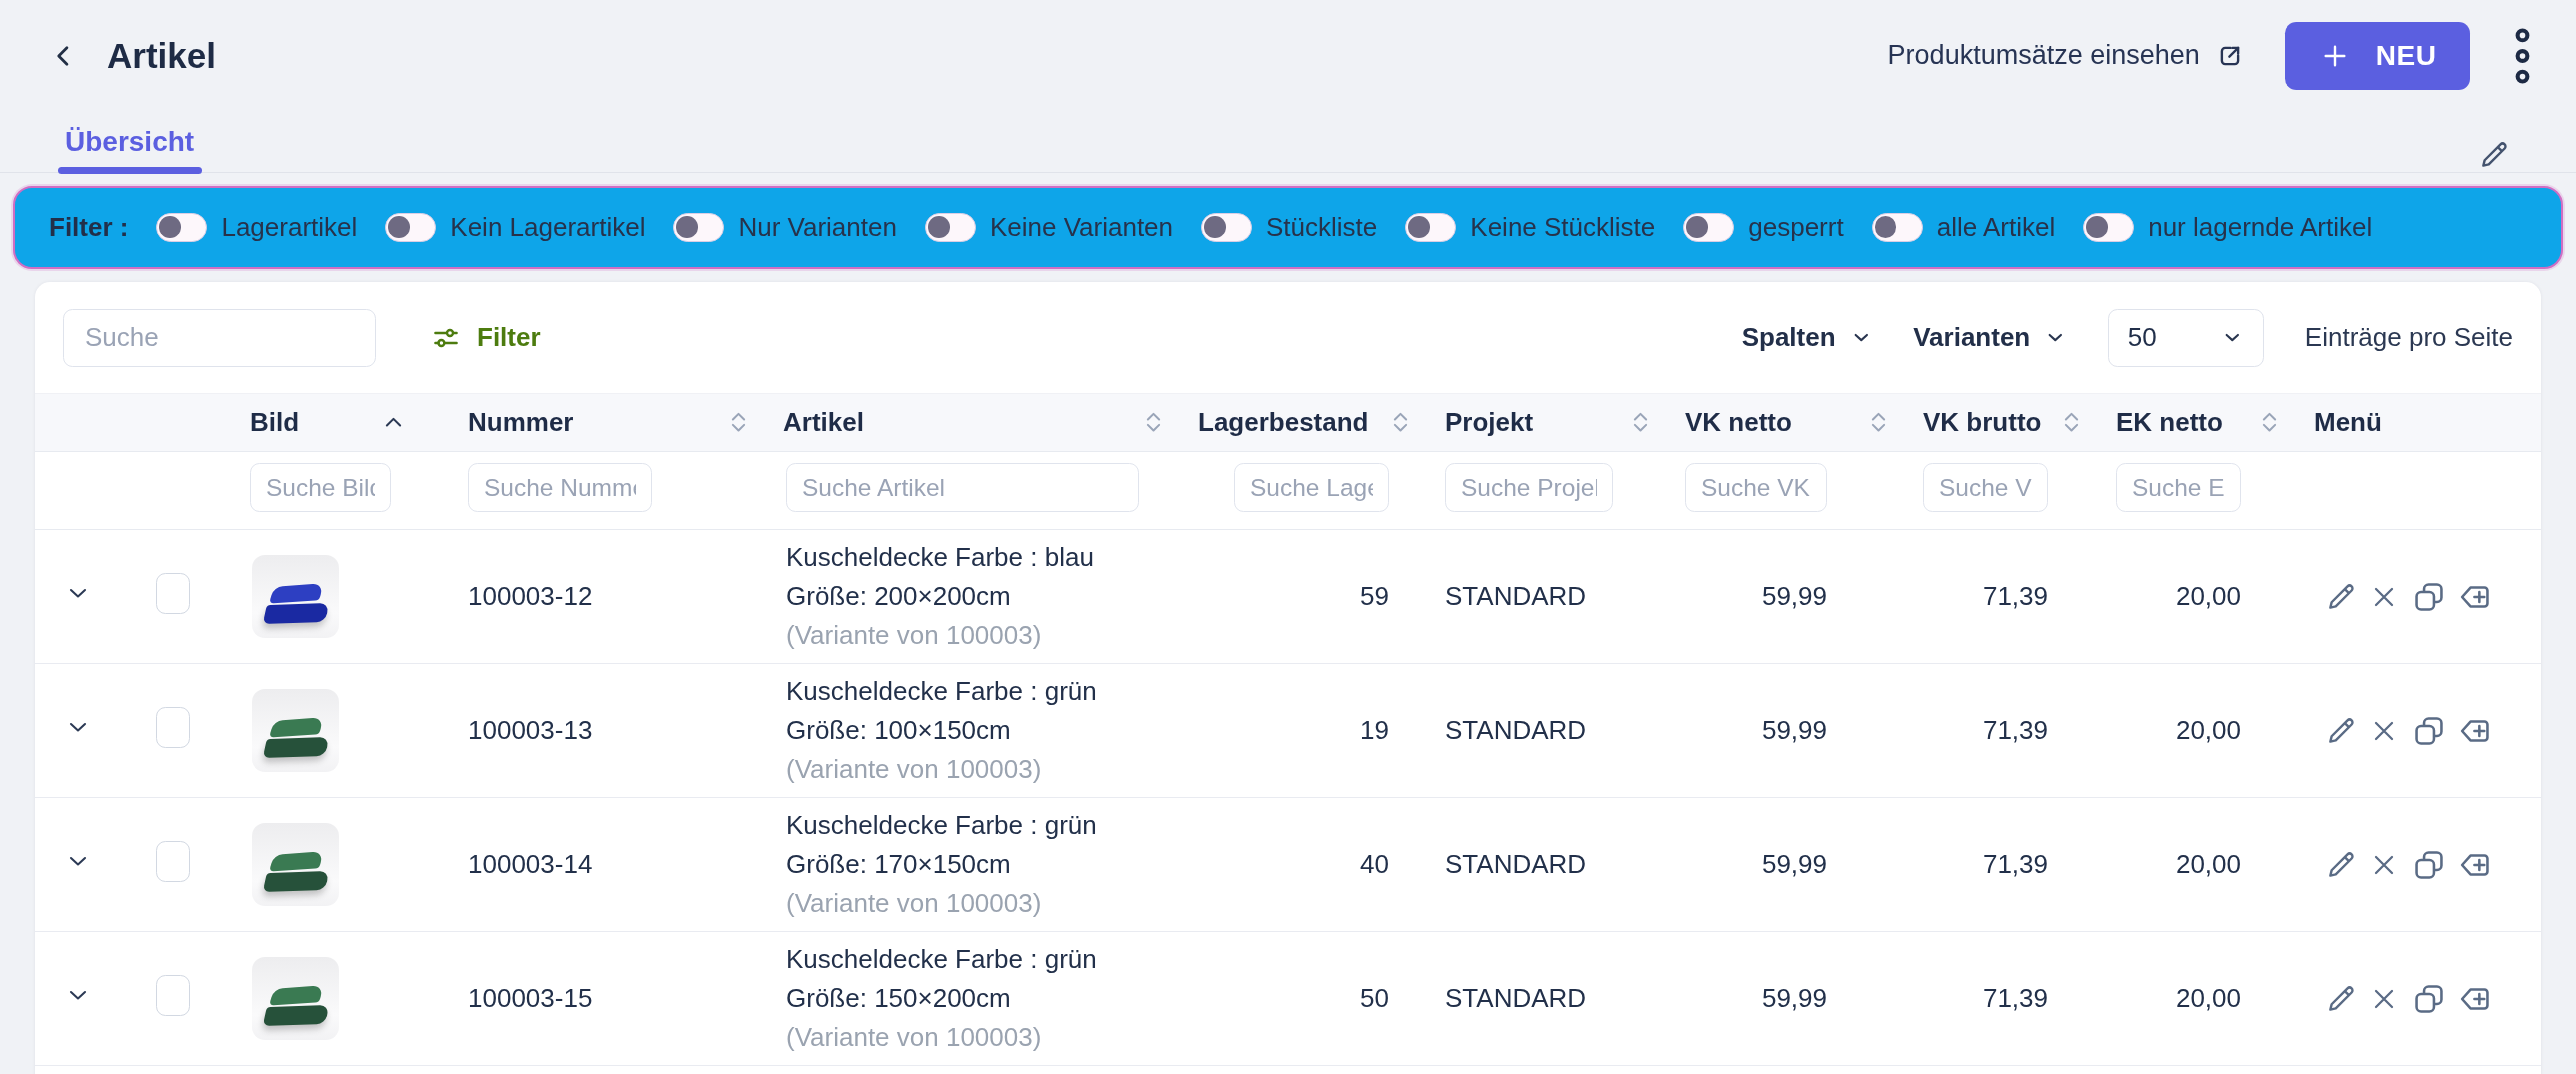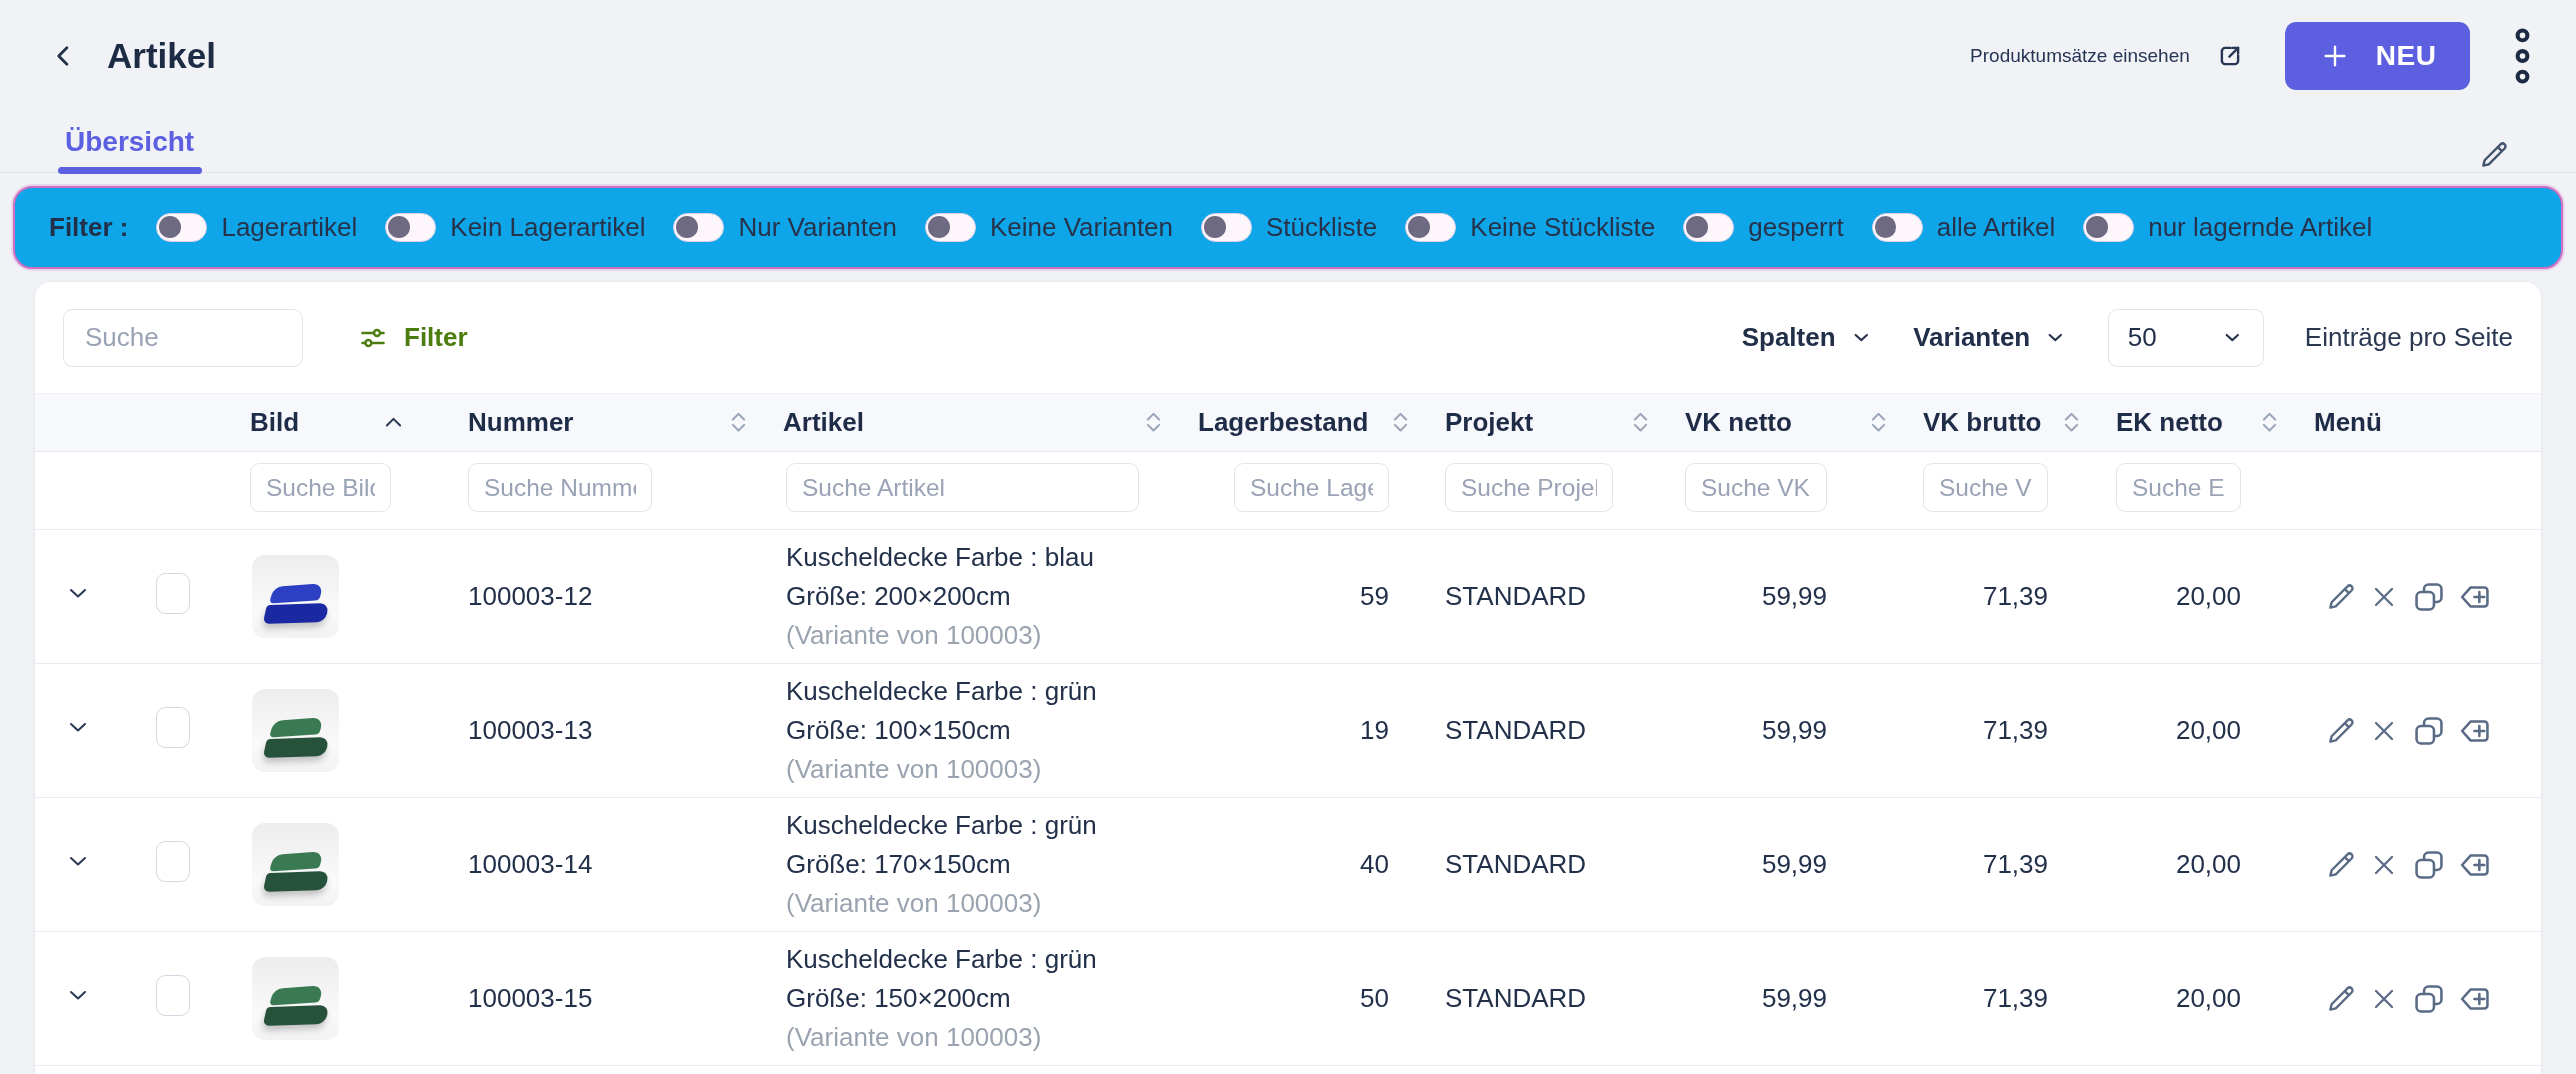--- a/index.html
+++ b/index.html
@@ -4,21 +4,21 @@
 <style>
   *{box-sizing:border-box;margin:0;padding:0}
   html,body{width:2576px;height:1074px;overflow:hidden}
   body{background:#f0f2f6;font-family:"Liberation Sans",sans-serif;color:#212f4a;-webkit-font-smoothing:antialiased}
 
   
   .app-header{display:flex;align-items:center;height:111px;padding:0 41px}
   .back-btn{background:none;border:none;cursor:pointer;width:45px;height:45px;display:flex;align-items:center;justify-content:center;color:#222f45}
   .page-title{font-size:35px;font-weight:700;margin-left:21px;color:#1e2b45}
   .header-right{margin-left:auto;display:flex;align-items:center;gap:40px}
-  .link-sales{display:flex;align-items:center;gap:25px;font-size:19px;color:#273454;cursor:pointer;text-decoration:none}
+  .link-sales{display:flex;align-items:center;gap:15px;font-size:27px;color:#273454;cursor:pointer;text-decoration:none}
   .btn-new{display:flex;align-items:center;gap:25px;background:#5b5fe0;color:#fff;font-size:28px;font-weight:700;border:none;border-radius:11.3px;height:68px;padding:0 34px;cursor:pointer;letter-spacing:0.5px}
   .kebab-btn{background:none;border:none;cursor:pointer;display:flex;align-items:center;padding:3.8px;color:#1d2a44}
 
   
   .tab-bar{display:flex;align-items:flex-end;height:62px;padding:0 65px;border-bottom:1.9px solid #e0e3ea}
   .tab{position:relative;font-size:28px;font-weight:700;color:#5b5fe0;height:100%;display:flex;align-items:center;cursor:pointer}
   .tab::after{content:"";position:absolute;left:-7.5px;right:-7.5px;bottom:-1.9px;height:6.6px;border-radius:3.8px;background:#5b5fe0}
   .tab-edit{margin-left:auto;background:none;border:none;cursor:pointer;color:#44536e;display:flex;align-items:center}
 
   
@@ -26,21 +26,21 @@
   .filter-label{font-size:26px;font-weight:700;color:#222f49;white-space:nowrap}
   .toggle-list{display:flex;align-items:center;gap:28px;flex:1;min-width:0}
   .toggle-group{display:flex;align-items:center;gap:14px;cursor:pointer;white-space:nowrap}
   .toggle{position:relative;width:51px;height:29px;border-radius:16px;background:#fdf7fb;border:1.9px solid #dacee5;display:inline-block;flex:none}
   .toggle-knob{position:absolute;top:1.9px;left:1.9px;width:21.7px;height:21.7px;border-radius:50%;background:#6e6a82}
   .toggle-label{font-size:26px;color:#27324b}
 
   
   .card{margin:0 35px;background:#fff;border-radius:15px;box-shadow:0 0.9px 3.8px rgba(25,35,60,.07);min-height:810px;overflow:hidden}
   .toolbar{display:flex;align-items:center;height:111px;padding:0 28px}
-  .search-input{width:240px;height:58px;border:1.9px solid #dfe3ec;border-radius:9.4px;font-size:26px;padding:0 21px;color:#212f4a;outline:none;font-family:inherit}
+  .search-input{width:313px;height:58px;border:1.9px solid #dfe3ec;border-radius:9.4px;font-size:26px;padding:0 21px;color:#212f4a;outline:none;font-family:inherit}
   input::placeholder{color:#9aa3b5;opacity:1}
   .filter-btn{display:flex;align-items:center;gap:16px;margin-left:55px;background:none;border:none;cursor:pointer;font-size:26px;font-weight:700;color:#4d7c0f;font-family:inherit}
   .toolbar-right{margin-left:auto;display:flex;align-items:center;gap:41px}
   .dropdown-btn{display:flex;align-items:center;gap:14px;background:none;border:none;cursor:pointer;font-size:26px;font-weight:700;color:#222f49;font-family:inherit}
   .page-size-select{display:flex;align-items:center;justify-content:space-between;width:156px;height:58px;border:1.9px solid #dfe3ec;border-radius:9.4px;padding:0 19px;font-size:26px;color:#212f4a;cursor:pointer}
   .page-size-label{font-size:26px;color:#2b3852}
 
   
   table{width:2506px;border-collapse:collapse;table-layout:fixed}
   thead .head-row{background:#f7f8fb;height:58px;border-top:1.9px solid #f0f1f5;border-bottom:1.9px solid #e7eaf0}

